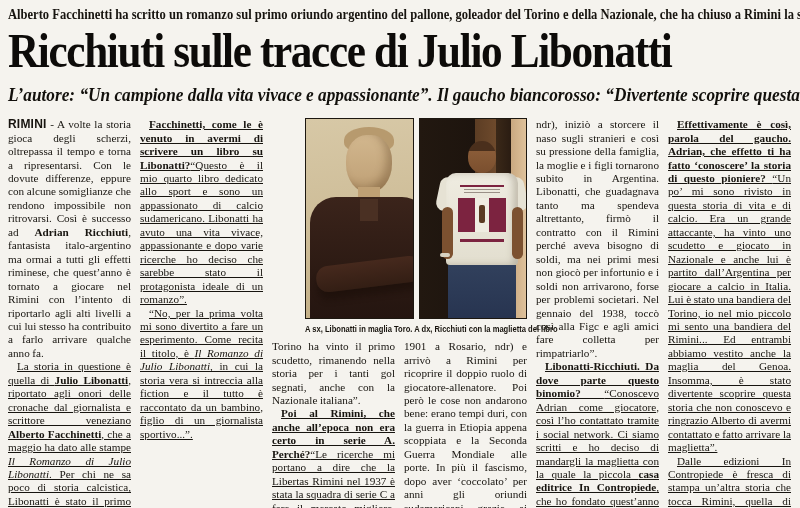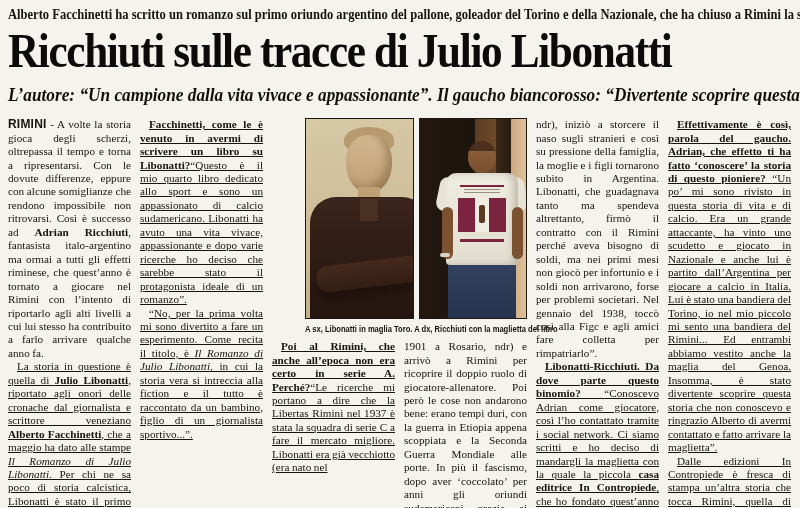--- a/index.html
+++ b/index.html
@@ -145,20 +145,21 @@
               <div class="m"></div>
             </div>
             <div class="pr-line-bot"></div>
             <div class="pr-jeans"></div>
           </div>
         </div>
         <div class="caption">A sx, Libonatti in maglia Toro. A dx, Ricchiuti con la maglietta del libro</div>
       </div>
       <div class="mid-cols">
         <div class="col">
+          <p class="para"><span>Torino ha vinto il primo scudetto, rimanendo nella storia per i tanti gol segnati, anche con la Nazionale italiana”.</span></p>
           <p class="para ind"><span class="seg-b">Poi al Rimini, che anche all’epoca non era certo in serie A. Perché?</span><span>“Le ricerche mi portano a dire che la Libertas Rimini nel 1937 è stata la squadra di serie C a fare il mercato migliore. Libonatti era già vecchiotto (era nato nel</span></p>
         </div>
         <div class="col">
           <p class="para"><span>1901 a Rosario, ndr) e arrivò a Rimini per ricoprire il doppio ruolo di giocatore-allenatore. Poi però le cose non andarono bene: erano tempi duri, con la guerra in Etiopia appena scoppiata e la Seconda Guerra Mondiale alle porte. In più il fascismo, dopo aver ‘coccolato’ per anni gli oriundi sudamericani grazie ai quali l’Italia vinse due Campionati del Mondo (1934 e 1938,</span></p>
         </div>
       </div>
     </div>
 
     <div class="col">
       <p class="para"><span>ndr), iniziò a storcere il naso sugli stranieri e così su pressione della famiglia, la moglie e i figli tornarono subito in Argentina. Libonatti, che guadagnava tanto ma spendeva altrettanto, firmò il contratto con il Rimini perché aveva bisogno di soldi, ma nei primi mesi non giocò per infortunio e i soldi non arrivarono, forse per problemi societari. Nel gennaio del 1938, toccò così alla Figc e agli amici fare colletta per rimpatriarlo”.</span></p>

